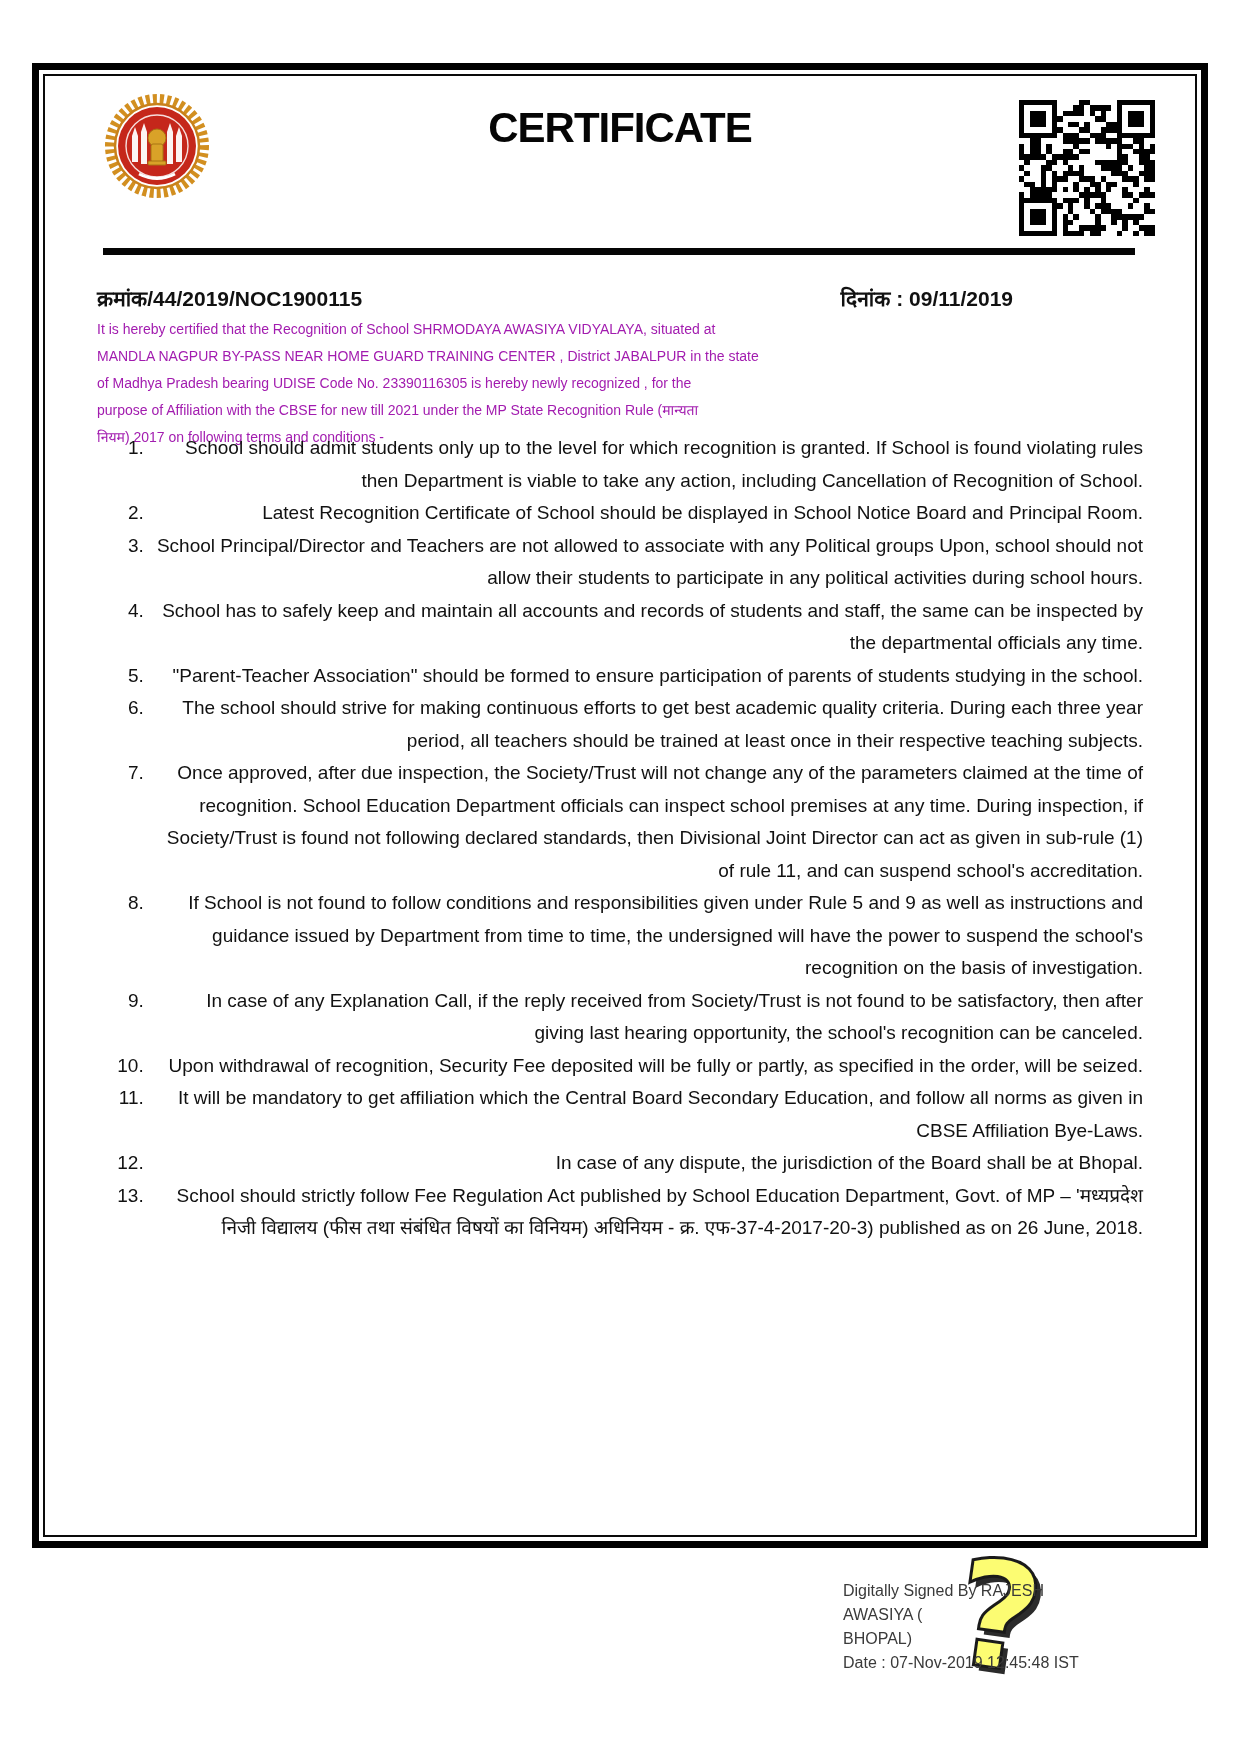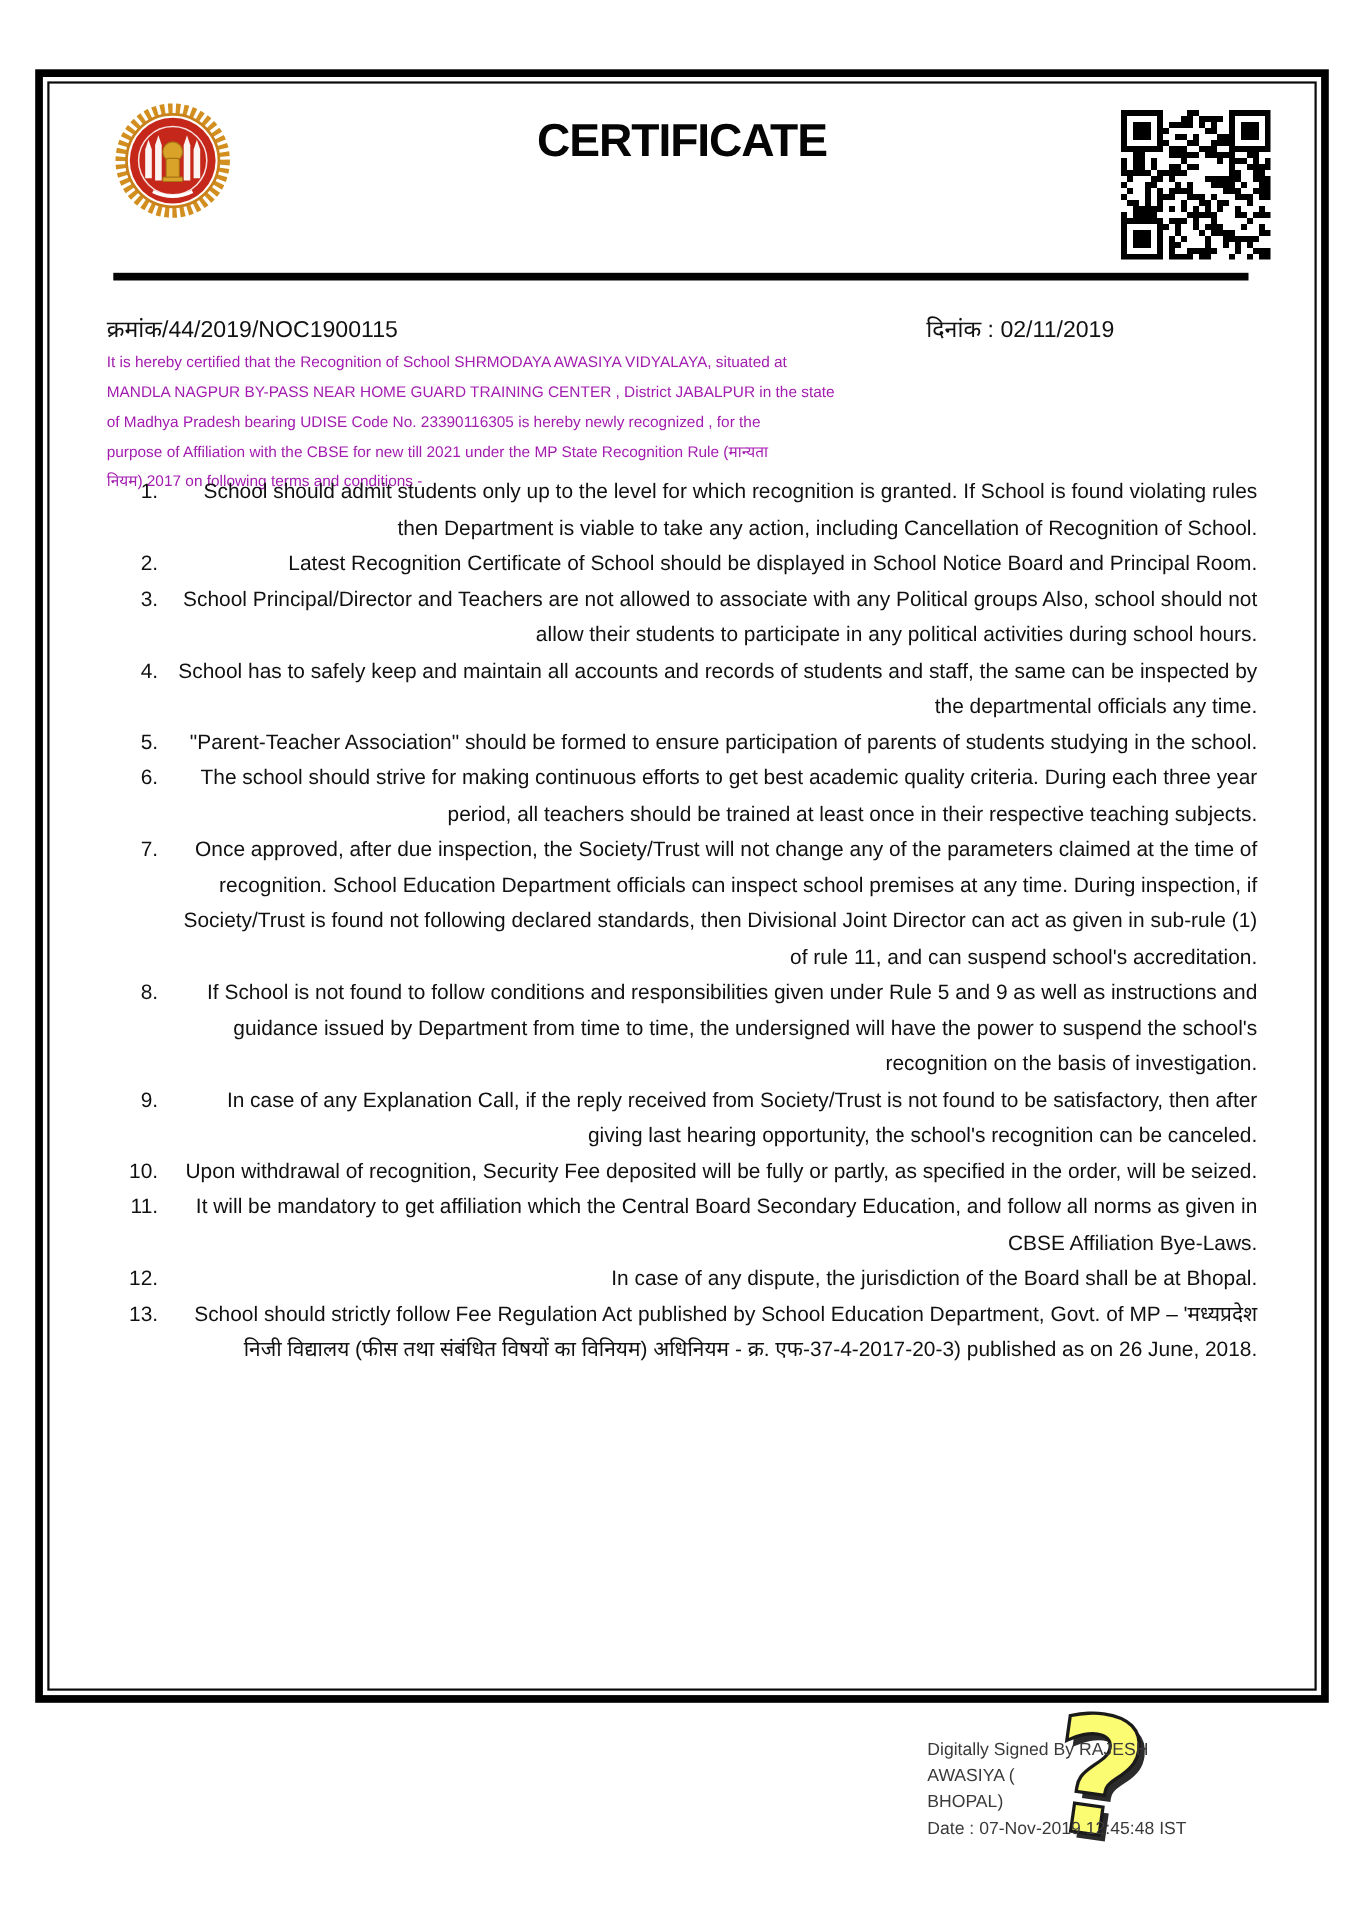--- a/index.html
+++ b/index.html
@@ -18,21 +18,21 @@
   .emblem{position:absolute;left:56px;top:12px;width:112px;height:128px;}
   .cert-title{
     position:absolute;left:0;right:0;top:28px;text-align:center;
     font-size:42px;font-weight:bold;letter-spacing:-1px;color:#050505;
   }
   .qr{position:absolute;left:974px;top:24px;width:136px;height:136px;}
   .header-rule{position:absolute;left:58px;top:172px;width:1032px;height:7px;background:#050505;}
   
   .ref-row{
     position:absolute;left:52px;top:208px;width:916px;
-    display:flex;justify-content:space-between;font-size:21px;color:#111;
+    display:flex;justify-content:space-between;font-size:21px;color:#111;font-weight:bold;
   }
   
   .intro{
     position:absolute;left:52px;top:240px;width:930px;
     font-size:14px;line-height:27px;color:#a21caf;white-space:pre-line;
   }
   
   .terms{position:absolute;left:52px;top:356px;width:1046px;}
   .terms ol{margin:0;padding:0 0 0 52px;list-style:decimal;text-align:right;}
   .terms li{
@@ -417,34 +417,34 @@
             <rect x="114.24" y="130.56" width="5.44" height="5.44" fill="#000"></rect>
             <rect x="125.12" y="130.56" width="5.44" height="5.44" fill="#000"></rect>
             <rect x="130.56" y="130.56" width="5.44" height="5.44" fill="#000"></rect>
           </svg>
       </div>
 
       <div class="header-rule"></div>
 
       <div class="ref-row">
         <span>क्रमांक/44/2019/NOC1900115</span>
-        <span>दिनांक : 02/11/2019</span>
+        <span>दिनांक : 09/11/2019</span>
       </div>
 
       <div class="intro">It is hereby certified that the Recognition of School SHRMODAYA AWASIYA VIDYALAYA, situated at
 MANDLA NAGPUR BY-PASS NEAR HOME GUARD TRAINING CENTER , District JABALPUR in the state
 of Madhya Pradesh bearing UDISE Code No. 23390116305 is hereby newly recognized , for the
 purpose of Affiliation with the CBSE for new till 2021 under the MP State Recognition Rule (मान्यता
 नियम) 2017 on following terms and conditions -</div>
 
       <div class="terms">
         <ol>
           <li>School should admit students only up to the level for which recognition is granted. If School is found violating rules then Department is viable to take any action, including Cancellation of Recognition of School.</li>
           <li>Latest Recognition Certificate of School should be displayed in School Notice Board and Principal Room.</li>
-          <li>School Principal/Director and Teachers are not allowed to associate with any Political groups Also, school should not allow their students to participate in any political activities during school hours.</li>
+          <li>School Principal/Director and Teachers are not allowed to associate with any Political groups Upon, school should not allow their students to participate in any political activities during school hours.</li>
           <li>School has to safely keep and maintain all accounts and records of students and staff, the same can be inspected by the departmental officials any time.</li>
           <li>"Parent-Teacher Association" should be formed to ensure participation of parents of students studying in the school.</li>
           <li>The school should strive for making continuous efforts to get best academic quality criteria. During each three year period, all teachers should be trained at least once in their respective teaching subjects.</li>
           <li>Once approved, after due inspection, the Society/Trust will not change any of the parameters claimed at the time of recognition. School Education Department officials can inspect school premises at any time. During inspection, if Society/Trust is found not following declared standards, then Divisional Joint Director can act as given in sub-rule (1) of rule 11, and can suspend school's accreditation.</li>
           <li>If School is not found to follow conditions and responsibilities given under Rule 5 and 9 as well as instructions and guidance issued by Department from time to time, the undersigned will have the power to suspend the school's recognition on the basis of investigation.</li>
           <li>In case of any Explanation Call, if the reply received from Society/Trust is not found to be satisfactory, then after giving last hearing opportunity, the school's recognition can be canceled.</li>
           <li>Upon withdrawal of recognition, Security Fee deposited will be fully or partly, as specified in the order, will be seized.</li>
           <li>It will be mandatory to get affiliation which the Central Board Secondary Education, and follow all norms as given in CBSE Affiliation Bye-Laws.</li>
           <li>In case of any dispute, the jurisdiction of the Board shall be at Bhopal.</li>
           <li>School should strictly follow Fee Regulation Act published by School Education Department, Govt. of MP – 'मध्यप्रदेश निजी विद्यालय (फीस तथा संबंधित विषयों का विनियम) अधिनियम - क्र. एफ-37-4-2017-20-3) published as on 26 June, 2018.</li>

